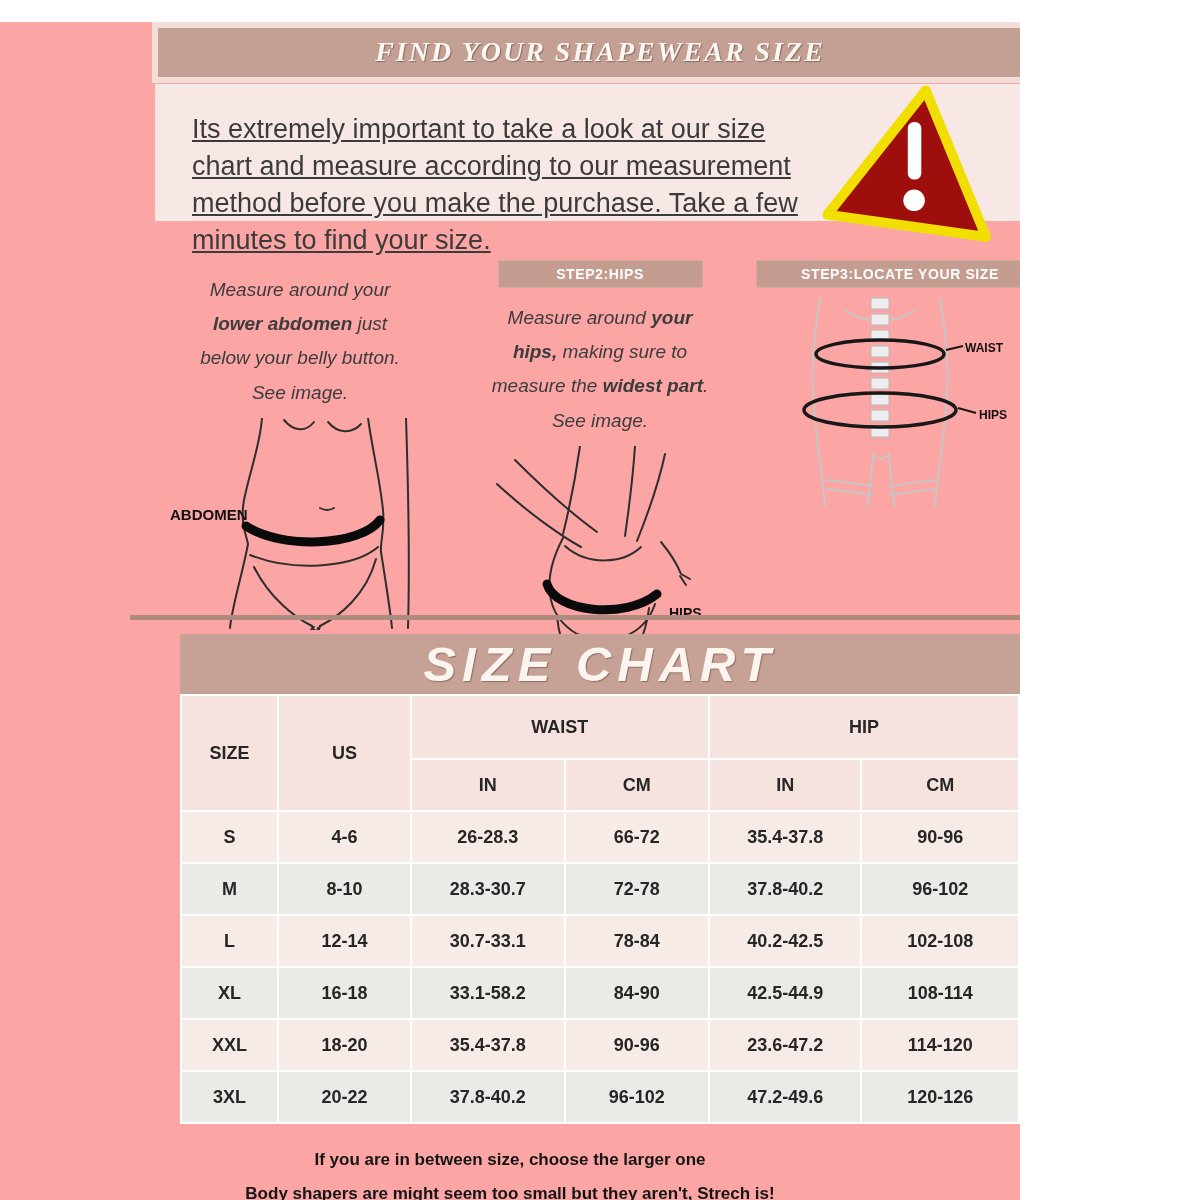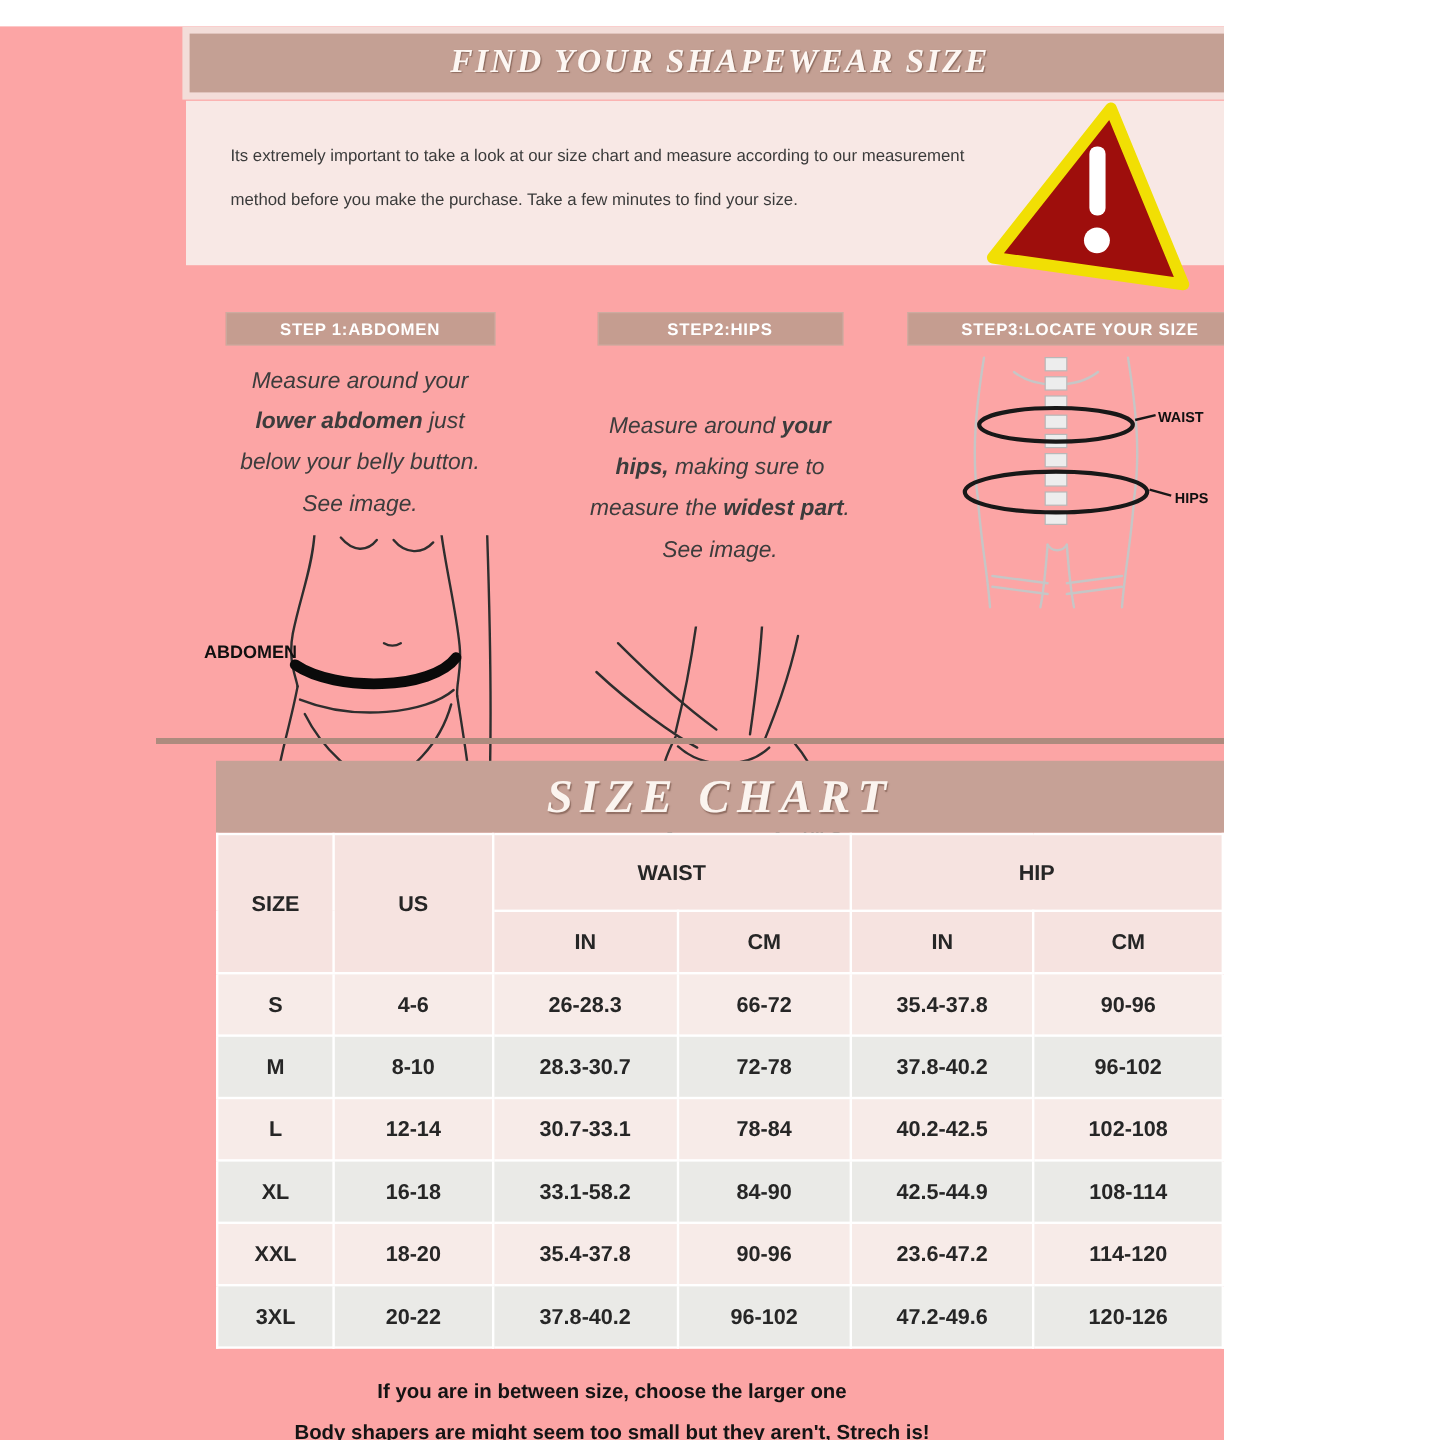--- a/index.html
+++ b/index.html
@@ -7,45 +7,45 @@
         font-family:"Liberation Sans",sans-serif;overflow:hidden;margin-top:22px;}
 
   
   .title-frame{position:absolute;left:152px;top:0;width:896px;background:#f3ddd9;padding:6px;box-sizing:border-box;}
   .title-bar{background:#c4a094;text-align:center;padding:8px 0 9px;}
   .title-text{font-family:"Liberation Serif",serif;font-style:italic;font-weight:bold;
               font-size:28px;letter-spacing:2px;color:#fdf7f3;text-shadow:1px 1px 1px rgba(92,60,48,.55);}
 
   
   .intro-panel{position:absolute;left:155px;top:62px;width:890px;height:137px;background:#f8e8e5;}
-  .intro-text{padding:27px 0 0 37px;width:625px;font-size:14px;line-height:37px;color:#3b3b3b;}
+  .intro-text{padding:27px 0 0 37px;width:625px;font-size:27px;line-height:37px;color:#3b3b3b;text-decoration:underline;}
 
   .warning-wrap{position:absolute;left:820px;top:55px;width:190px;height:180px;}
 
   
   .step-col{position:absolute;top:238px;width:290px;display:flex;flex-direction:column;align-items:center;}
-  .step-col.c1{left:155px;} .step-col.c2{left:455px;gap:38px;} .step-col.c3{left:755px;}
+  .step-col.c1{left:155px;} .step-col.c2{left:455px;} .step-col.c3{left:755px;}
   .step-header{background:#c59d90;color:#fff;font-weight:bold;font-size:14px;letter-spacing:.6px;
                text-align:center;padding:6px 0;box-shadow:0 0 0 1px rgba(255,255,255,.15) inset;}
   .c1 .step-header{width:225px;} .c2 .step-header{width:205px;} .c3 .step-header{width:288px;}
   .step-text{margin-top:13px;font-size:19px;line-height:1.8;color:#3c3c3c;text-align:center;font-style:italic;}
   .c1 .step-text{width:212px;} .c2 .step-text{width:220px;} .c3 .step-text{width:274px;}
   .figure{margin-top:8px;}
   .fig-stroke{stroke:#2e2e2e;fill:none;stroke-width:2;stroke-linecap:round;}
   .fig-band{stroke:#0a0a0a;fill:none;stroke-width:9;stroke-linecap:round;}
   .fig-faint{stroke:#c6c6c6;fill:none;stroke-width:2;stroke-linecap:round;}
   .fig-ellipse{stroke:#181818;fill:none;stroke-width:3.5;}
   .fig-label{font-family:"Liberation Sans",sans-serif;font-weight:bold;fill:#101010;}
 
   
   .separator{position:absolute;left:130px;top:593px;width:952px;height:5px;background:#ad8b7e;}
   .chart-banner{position:absolute;left:180px;top:612px;width:840px;height:60px;background:#c6a196;
                 display:flex;align-items:center;justify-content:center;}
-  .chart-title{font-family:Liberation Serif, serif;font-style:italic;font-weight:bold;
-               font-size:39px;letter-spacing:6px;color:#fbf4ef;text-shadow:1px 1px 1px rgba(92,60,48,.5);}
+  .chart-title{font-family:Liberation Sans, sans-serif;font-style:italic;font-weight:bold;
+               font-size:49px;letter-spacing:6px;color:#fbf4ef;text-shadow:1px 1px 1px rgba(92,60,48,.5);}
 
   table.size-table{position:absolute;left:180px;top:672px;width:840px;border-collapse:collapse;table-layout:fixed;}
   .size-table th,.size-table td{border:2px solid #ffffff;text-align:center;vertical-align:middle;
                font-size:18px;font-weight:bold;color:#262626;padding:0;}
   .size-table thead th{background:#f6e3e0;}
   .size-table thead tr.group-row{height:64px;}
   .size-table thead tr.sub-row{height:52px;}
   .size-table tbody tr{height:52px;}
   .size-table tbody tr:nth-child(odd) td{background:#f7ebe8;}
   .size-table tbody tr:nth-child(even) td{background:#eaeae7;}
@@ -75,21 +75,20 @@
     <svg width="190" height="180" viewBox="0 0 200 200">
       <g transform="rotate(8 100 100)">
         <path d="M100,14 L189,166 L11,166 Z" fill="#9e0e0c" stroke="#f1df04" stroke-width="11" stroke-linejoin="round"></path>
       </g>
       <rect x="92" y="50" width="15" height="64" rx="7" fill="#ffffff"></rect>
       <circle cx="99" cy="137" r="12" fill="#ffffff"></circle>
     </svg>
   </div>
 
   <div class="step-col c1">
-    <div class="step-header">STEP 1:ABDOMEN</div>
     <div class="step-text"><span>Measure around your </span><b>lower abdomen</b><span> just below your belly button. See image.</span></div>
     <div class="figure">
       <svg width="260" height="212" viewBox="0 0 260 212">
         <path class="fig-stroke" d="M92,0 C90,28 80,52 74,82 C70,104 76,116 78,126"></path>
         <path class="fig-stroke" d="M78,126 C72,158 62,188 60,210"></path>
         <path class="fig-stroke" d="M198,0 C202,30 210,62 213,92 C215,112 210,124 211,134"></path>
         <path class="fig-stroke" d="M211,134 C216,166 220,190 222,210"></path>
         <path class="fig-stroke" d="M236,0 C238,60 240,140 238,210"></path>
         <path class="fig-stroke" d="M114,2 C124,14 136,14 144,4"></path>
         <path class="fig-stroke" d="M158,4 C168,16 182,16 191,6"></path>

